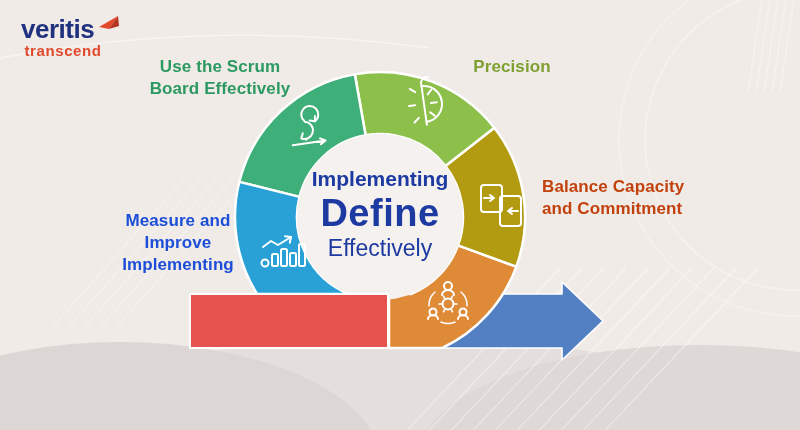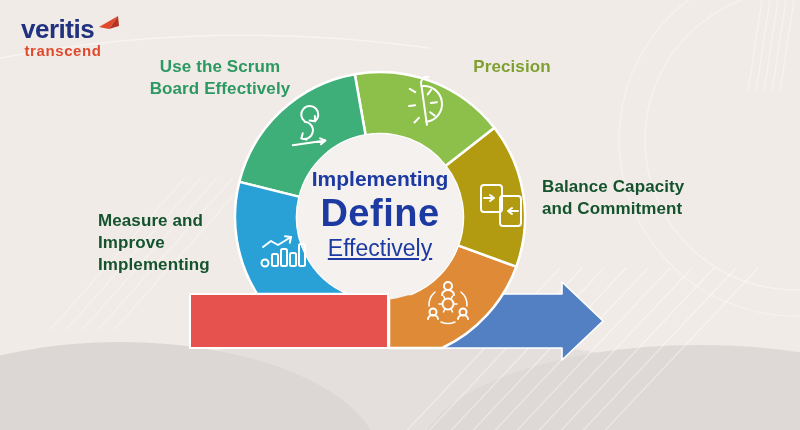--- a/index.html
+++ b/index.html
@@ -6,29 +6,29 @@
   .stage{
     position:relative;width:800px;height:430px;overflow:hidden;
     background:#f0ebe7;font-family:"Liberation Sans",sans-serif;
     -webkit-font-smoothing:antialiased;
   }
   .art{position:absolute;left:0;top:0;width:800px;height:430px;display:block;}
   .lbl{position:absolute;font-size:17px;font-weight:700;line-height:22px;letter-spacing:.1px;}
   .lbl span{display:block;}
   .lbl-green{color:#2c9962;text-align:center;left:108px;top:56px;width:224px;}
   .lbl-olivegreen{color:#7ea030;text-align:center;left:402px;top:56px;width:220px;}
-  .lbl-gold{color:#14532d;text-align:left;left:542px;top:176px;width:210px;}
+  .lbl-gold{color:#c2410c;text-align:left;left:542px;top:176px;width:210px;}
   .lbl-orange{color:#c6732d;text-align:center;left:287px;top:373px;width:220px;}
-  .lbl-cyan{color:#14532d;text-align:left;left:98px;top:210px;width:160px;}
+  .lbl-cyan{color:#1d4ed8;text-align:center;left:98px;top:210px;width:160px;}
   .center-text{
     position:absolute;left:280px;top:166px;width:200px;text-align:center;color:#1c3aa1;
   }
   .center-line1{font-size:21px;font-weight:700;line-height:26px;}
   .center-line2{font-size:38px;font-weight:800;line-height:42px;letter-spacing:.5px;}
-  .center-line3{font-size:23px;font-weight:500;line-height:28px;text-decoration:underline;}
+  .center-line3{font-size:23px;font-weight:500;line-height:28px;}
   .logo{position:absolute;left:21px;top:14px;width:100px;}
   .logo-brand{font-size:26px;font-weight:800;color:#20317f;letter-spacing:-.5px;line-height:30px;}
   .logo-tagline{font-size:15px;font-weight:700;color:#e2492c;letter-spacing:.6px;text-align:center;width:84px;margin-top:-2px;}
   .logo-mark{position:absolute;left:77px;top:1px;}
 </style>
 </head>
 <body>
 
 <div class="stage">
 

